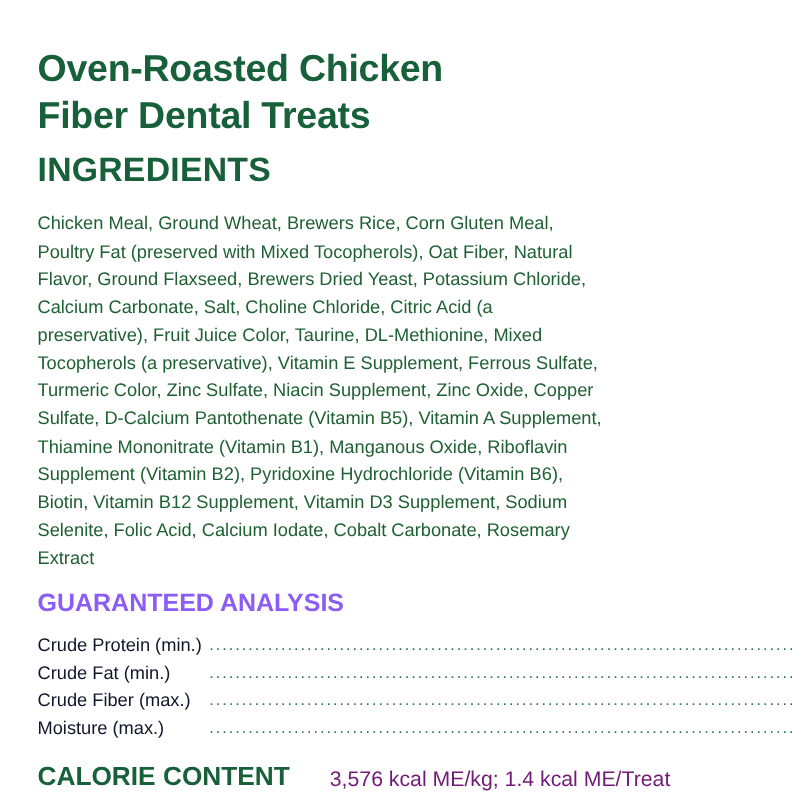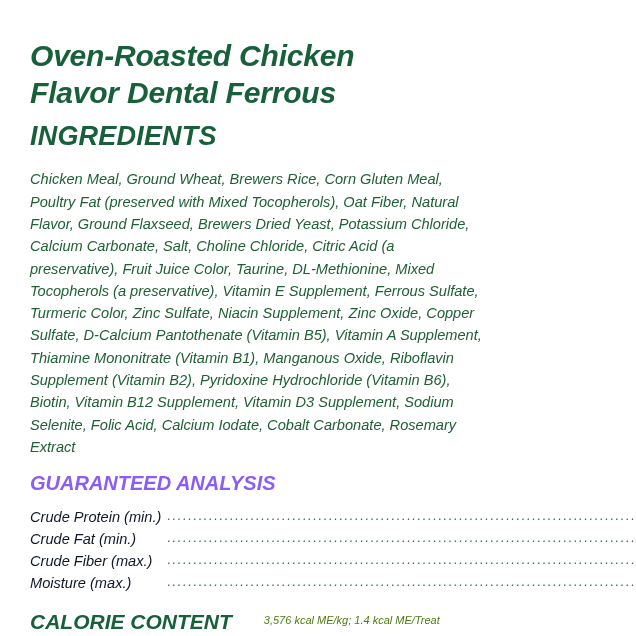--- a/index.html
+++ b/index.html
@@ -13,21 +13,20 @@
     font-family: "Liberation Sans", sans-serif;
     color: #1f6034;
     overflow: hidden;
   }
   #page {
     position: relative;
     width: 516px;
     height: 636px;
     box-sizing: border-box;
     padding: 38px 30px 0 30px;
-    font-style: italic;
   }
   .product-title {
     font-size: 30px;
     line-height: 1.22;
     font-weight: bold;
     color: #17603a;
     letter-spacing: -0.2px;
     margin: 0 0 10px 0;
     max-width: 500px;
   }
@@ -88,35 +87,35 @@
     line-height: 1.22;
     white-space: nowrap;
   }
   .calorie-sub {
     font-size: 16px;
     font-weight: bold;
     color: #0c4a6e;
     display: block;
   }
   .calorie-value {
-    font-size: 11px;
-    color: #4d7c0f;
+    font-size: 17px;
+    color: #701a75;
     padding-left: 32px;
     padding-top: 5px;
     white-space: nowrap;
   }
 </style>
 </head>
 <body>
 
 <div id="page">
 
   <h1 class="product-title">
     <span>Oven-Roasted Chicken</span><br>
-    <span>Flavor Dental Ferrous</span>
+    <span>Fiber Dental Treats</span>
   </h1>
 
   <h2 class="section-heading">INGREDIENTS</h2>
 
   <p class="ingredients-body">Chicken Meal, Ground Wheat, Brewers Rice, Corn Gluten Meal, Poultry Fat (preserved with Mixed Tocopherols), Oat Fiber, Natural Flavor, Ground Flaxseed, Brewers Dried Yeast, Potassium Chloride, Calcium Carbonate, Salt, Choline Chloride, Citric Acid (a preservative), Fruit Juice Color, Taurine, DL-Methionine, Mixed Tocopherols (a preservative), Vitamin E Supplement, Ferrous Sulfate, Turmeric Color, Zinc Sulfate, Niacin Supplement, Zinc Oxide, Copper Sulfate, D-Calcium Pantothenate (Vitamin B5), Vitamin A Supplement, Thiamine Mononitrate (Vitamin B1), Manganous Oxide, Riboflavin Supplement (Vitamin B2), Pyridoxine Hydrochloride (Vitamin B6), Biotin, Vitamin B12 Supplement, Vitamin D3 Supplement, Sodium Selenite, Folic Acid, Calcium Iodate, Cobalt Carbonate, Rosemary Extract</p>
 
   <h2 class="ga-heading">GUARANTEED ANALYSIS</h2>
 
   <table class="ga-table">
     <tbody>

